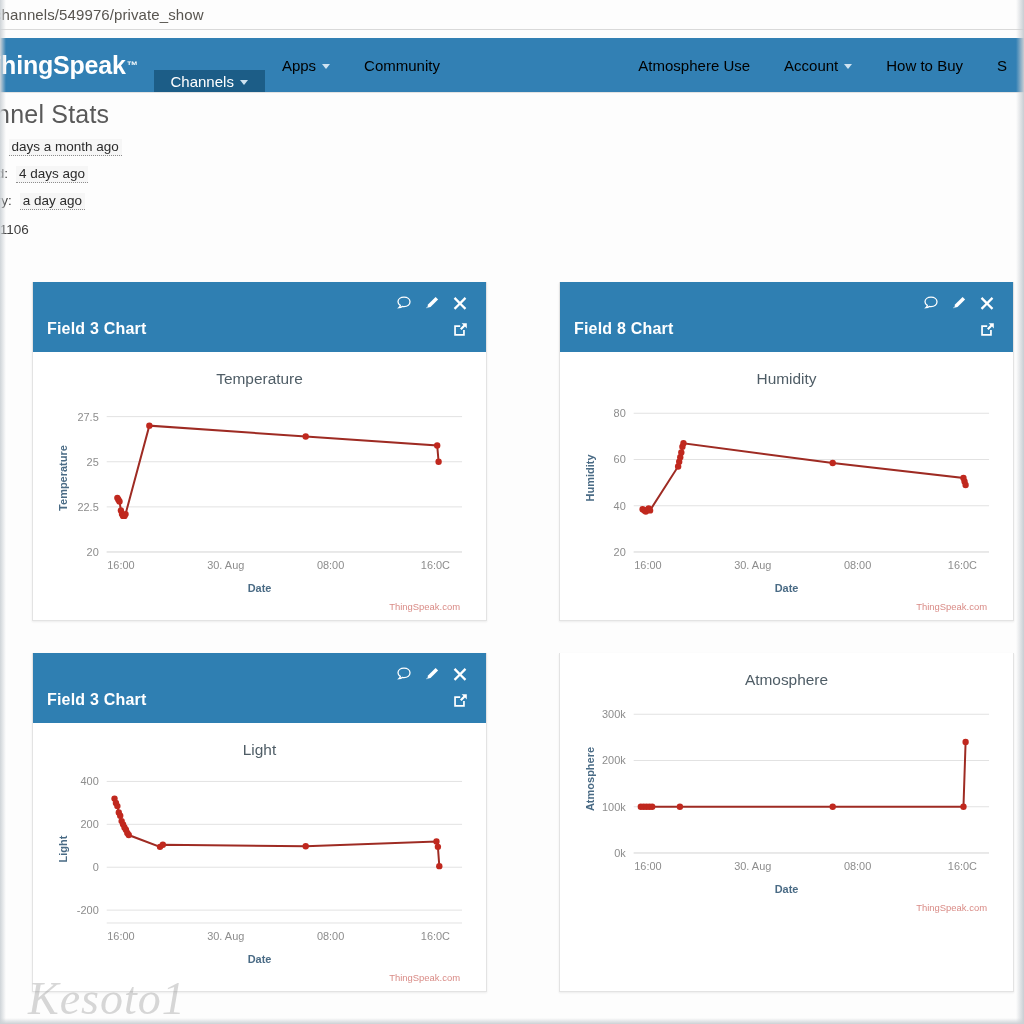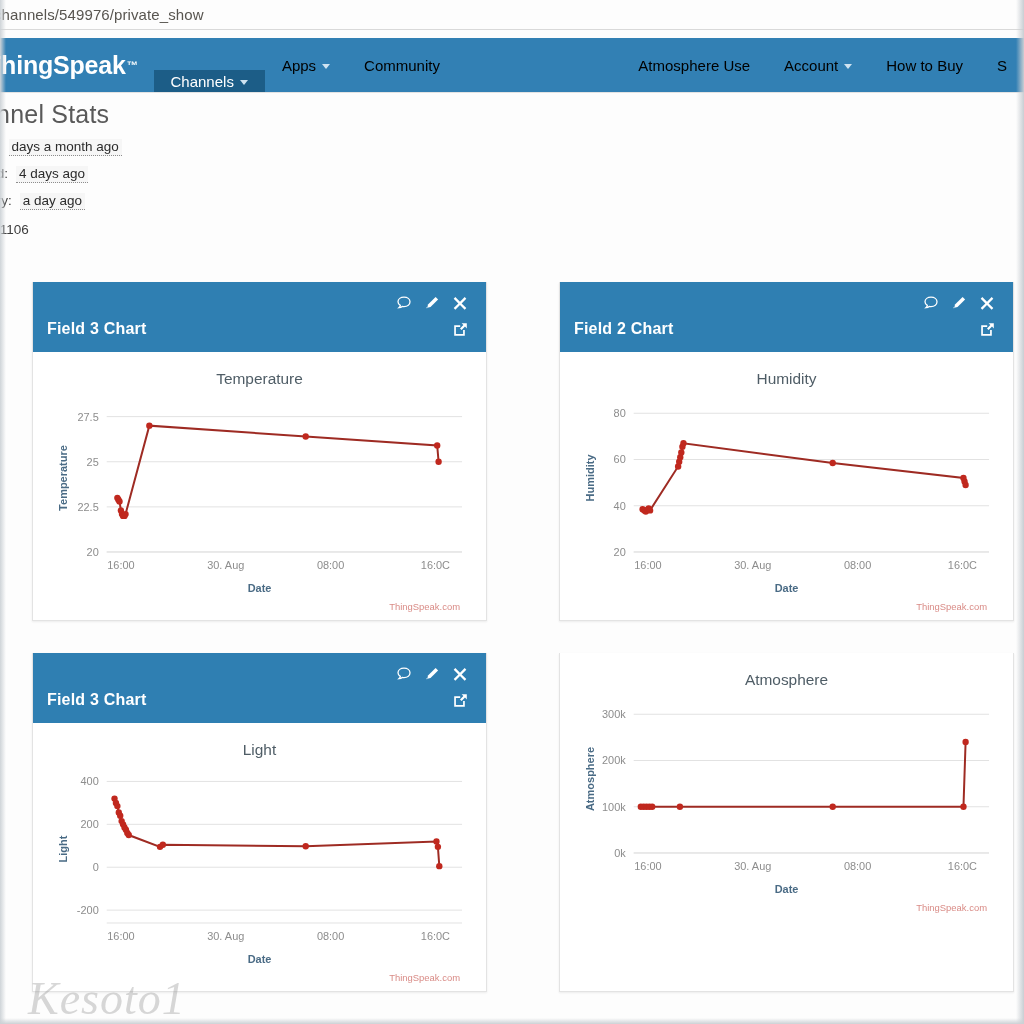--- a/index.html
+++ b/index.html
@@ -248,21 +248,21 @@
               <circle cx="395.43800000000005" cy="99.75609756097559" r="3.2" class="ch-pt"></circle>
               <text x="215.5" y="230" text-anchor="middle" class="ch-axtitle">Date</text>
               <text x="0" y="0" text-anchor="middle" class="ch-axtitle" transform="translate(22,116) rotate(-90)">Temperature</text>
               <text x="417" y="248" text-anchor="end" class="ch-credit">ThingSpeak.com</text>
             </svg>
           </div>
         </div>
       </div>
       <div class="card">
         <div class="card-header">
-          <div class="card-title">Field 2 Chart</div>
+          <div class="card-title">Field 8 Chart</div>
           <div class="card-tools">
             <span class="tool">
               <svg width="16" height="16" viewBox="0 0 16 16">
                 <path d="M8 2.2C4.6 2.2 2 4.2 2 6.8c0 1.5.9 2.8 2.3 3.6-.1.9-.5 1.6-1.2 2.2 1.2-.1 2.3-.5 3.1-1.2.6.1 1.2.2 1.8.2 3.4 0 6-2 6-4.8S11.4 2.2 8 2.2z" fill="none" stroke="#ffffff" stroke-width="1.3"></path>
               </svg>
             </span>
             <span class="tool">
               <svg width="16" height="16" viewBox="0 0 16 16">
                 <path d="M11.6 1.9l2.5 2.5-7.6 7.6-3.2.7.7-3.2z" fill="#ffffff"></path>
                 <path d="M2.4 13.2l1.3-.3-1-1z" fill="#ffffff"></path>

